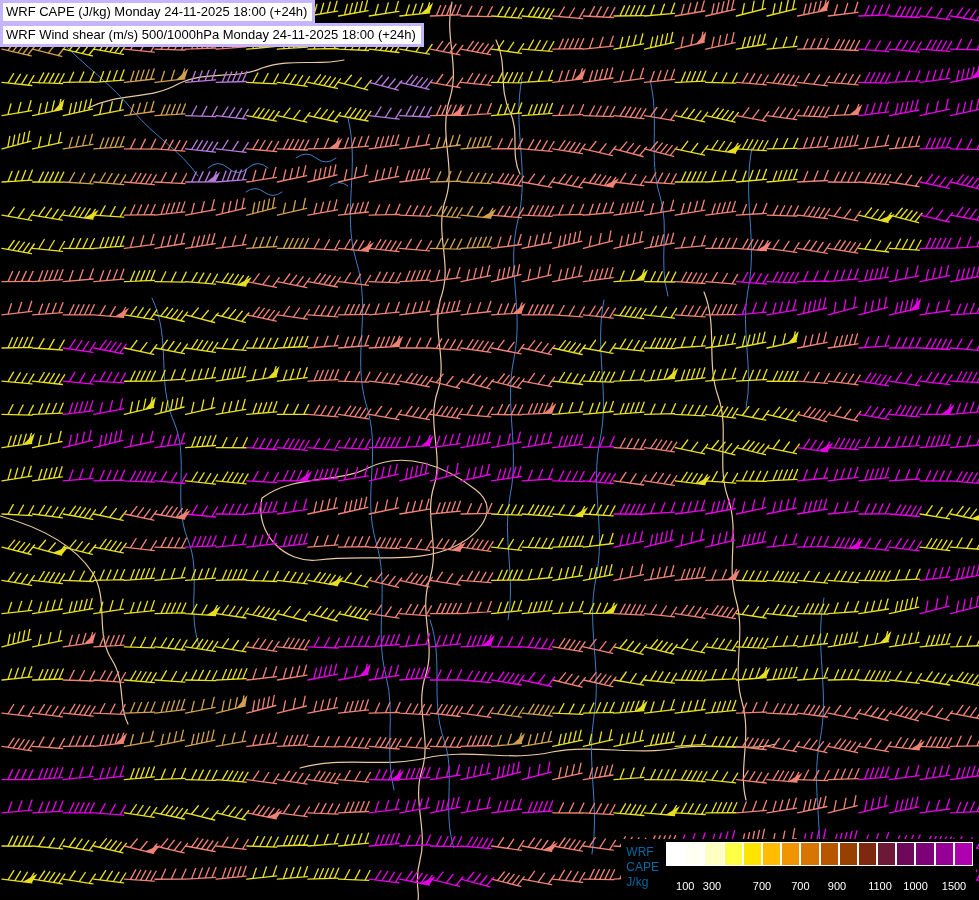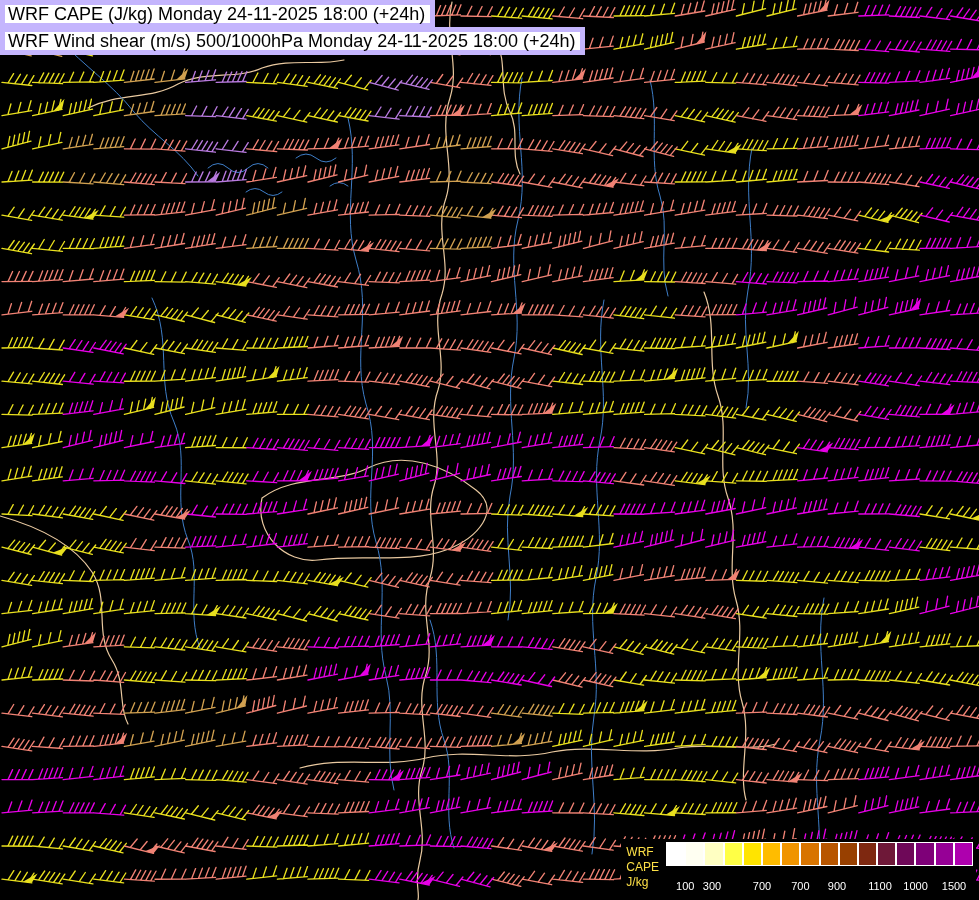--- a/index.html
+++ b/index.html
@@ -4,30 +4,30 @@
 <style>
   html,body{margin:0;padding:0;background:#000;}
   #screen{
     position:relative;width:979px;height:900px;background:#000;
     overflow:hidden;font-family:"Liberation Sans",sans-serif;
   }
   #map-svg{position:absolute;left:0;top:0;}
   
   .header{position:absolute;top:0;left:0;z-index:6;}
   .hline{
-    display:table;background:#ffffff;color:#000;border:5px solid #c4b5fd;
-    font-size:18px;line-height:16px;padding:1px 5px 1px 3px;white-space:nowrap;
+    display:table;background:#ffffff;color:#000;border:3px solid #c4b5fd;
+    font-size:13px;line-height:16px;padding:1px 5px 1px 3px;white-space:nowrap;
   }
   .hline.second{margin-top:-1px;}
   
   .legend{
     position:absolute;right:3px;bottom:4px;z-index:6;background:#000;
     display:flex;align-items:flex-start;padding:3px 3px 2px 5px;
   }
-  .legend-labels{color:#fde047;font-size:12px;line-height:15px;margin-right:7px;padding-top:3px;}
+  .legend-labels{color:#0369a1;font-size:12px;line-height:15px;margin-right:7px;padding-top:3px;}
   .legend-bar-wrap{position:relative;}
   .legend-swatches{display:flex;}
   .swatch{width:19.2px;height:24px;border:1px solid #fff;box-sizing:border-box;flex:0 0 auto;}
   .legend-ticks{position:relative;height:15px;color:#fff;font-size:11px;margin-top:13px;}
   .legend-ticks span{position:absolute;top:1px;transform:translateX(-50%);}
 </style>
 </head>
 <body>
 
 <div id="screen">

